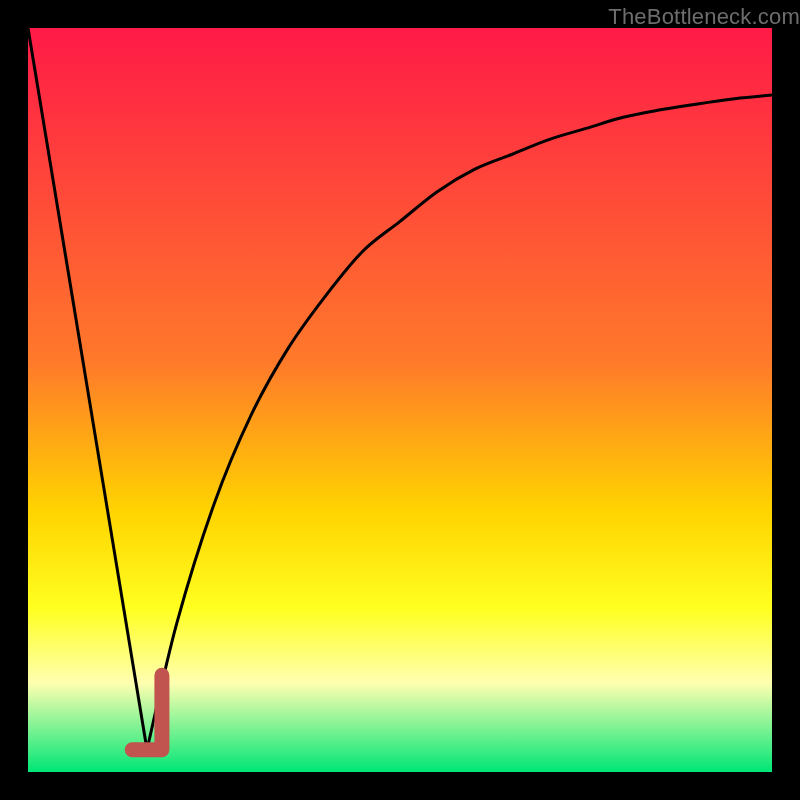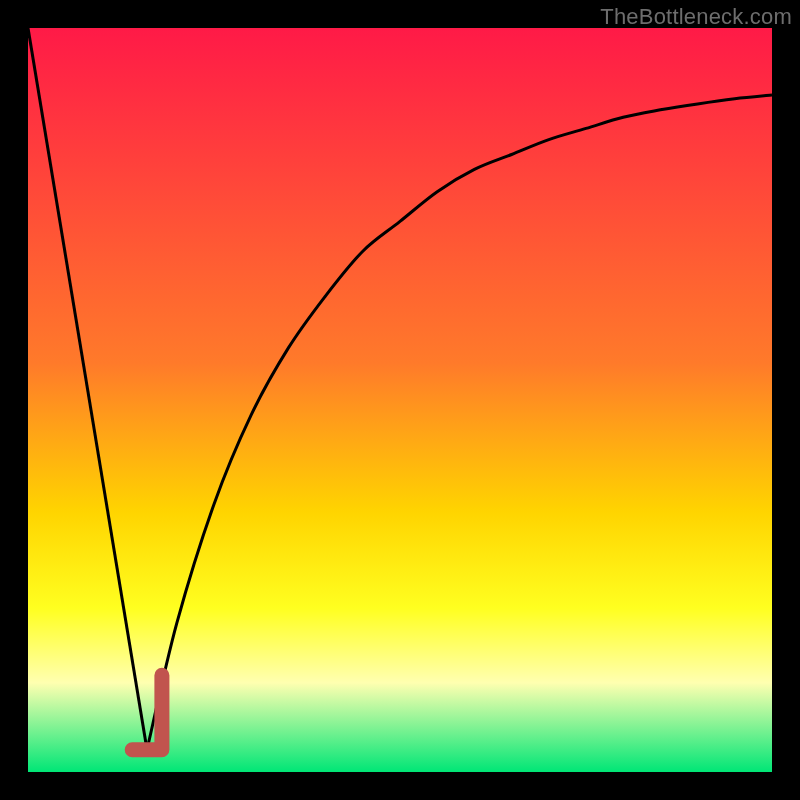--- a/index.html
+++ b/index.html
@@ -26,21 +26,21 @@
     overflow: hidden;
   }
   .plot-wrap svg {
     display: block;
     width: 744px;
     height: 744px;
   }
   .watermark {
     position: absolute;
     top: 4px;
-    right: 8px;
+    right: 0;
     font-size: 22px;
     font-weight: 500;
     color: #6d6d6d;
     letter-spacing: 0.2px;
     pointer-events: none;
   }
 </style>
 </head>
 <body>
 

